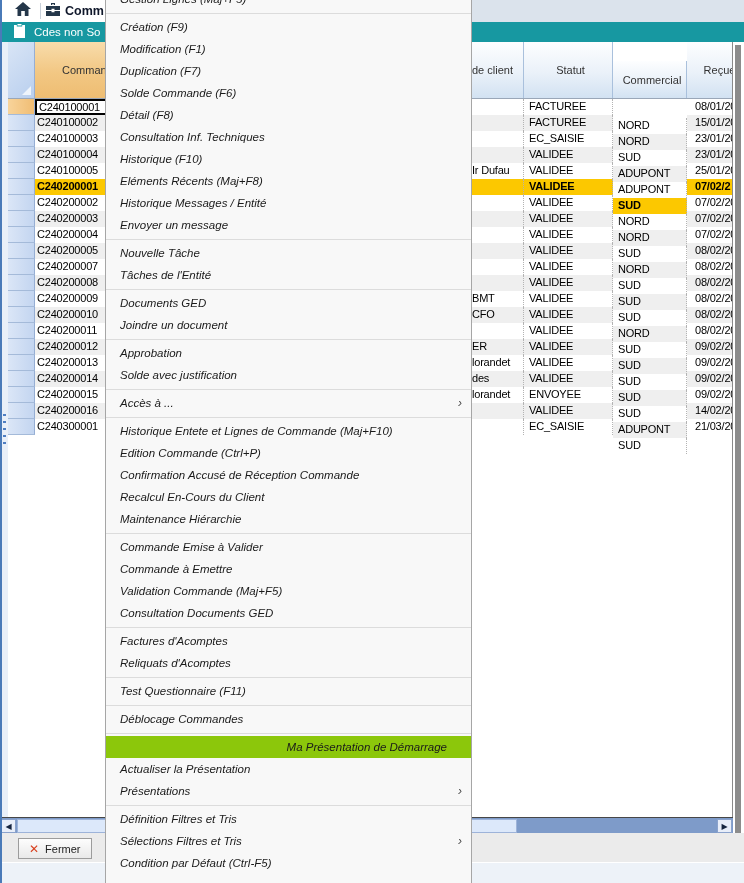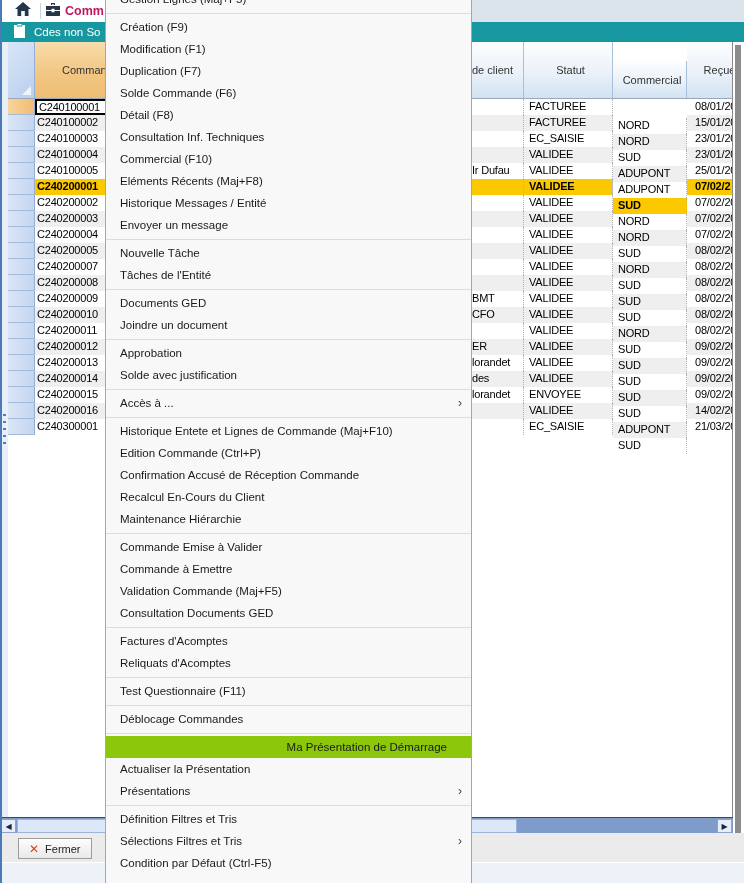--- a/index.html
+++ b/index.html
@@ -6,21 +6,21 @@
   html,body { width:744px; height:883px; overflow:hidden;
     font-family:"Liberation Sans","DejaVu Sans",sans-serif; }
   #screen { position:relative; width:744px; height:883px; background:#ffffff; overflow:hidden; }
 
   
   .tabbar { position:absolute; left:0; top:0; width:744px; height:22px; background:#dbe3ec; }
   .tabbar-left { position:absolute; left:0; top:0; width:300px; height:22px; background:#ffffff; }
   .tab-home { position:absolute; left:8px; top:1px; width:30px; height:20px; display:flex; align-items:center; justify-content:center; }
   .tab-sep { position:absolute; left:40px; top:3px; width:1px; height:16px; background:#c8d0da; }
   .tab-comm { position:absolute; left:46px; top:1px; height:20px; display:flex; align-items:center; gap:5px;
-    color:#be185d; font-size:12.5px; font-weight:bold; white-space:nowrap; }
+    color:#0f172a; font-size:12.5px; font-weight:bold; white-space:nowrap; }
 
   
   .tealbar { position:absolute; left:0; top:22px; width:744px; height:20px; background:#1798A1; }
   .subtab { position:absolute; left:14px; top:0; height:20px; display:flex; align-items:center; gap:9px;
     color:#ffffff; font-size:11.5px; white-space:nowrap; }
 
   
   .left-strip { position:absolute; left:0; top:42px; width:8px; height:776px; background:#e9eff8; border-left:1px solid #9fb6d8; }
   .splitter-dots { position:absolute; left:2px; top:372px; width:3px; height:34px;
     background:repeating-linear-gradient(180deg,#4f7ec2 0 2px,transparent 2px 7px); }
@@ -67,21 +67,21 @@
   
   .bottom-panel { position:absolute; left:0; top:833px; width:744px; height:50px; background:#ebebeb; }
   .bottom-strip { position:absolute; left:0; top:29px; width:744px; height:21px; background:#edf2f8; border-top:1px solid #ffffff; }
   .btn-fermer { position:absolute; left:18px; top:5px; height:21px; padding:0 10px; display:flex; align-items:center; gap:6px;
     background:linear-gradient(180deg,#fdfdfd,#e9e9e9); border:1px solid #9c9c9c; font-size:11px; color:#222; }
   .x-icon { color:#D8401F; font-weight:bold; font-size:12px; }
   .edge-line { position:absolute; left:0; top:0; width:2px; height:883px; background:#4a7ab8; }
 
   
   .context-menu { position:absolute; left:105px; top:0; width:367px; height:883px; background:#f8f8f8;
-    border-left:1px solid #a6a6a6; border-right:1px solid #a6a6a6; overflow:hidden; z-index:50; }
+    border-left:1px solid #a6a6a6; border-right:1px solid #a6a6a6; overflow:hidden; z-index:50;font-style:italic; }
   .menu-item { position:relative; height:22px; line-height:22px; padding-left:14px; padding-right:24px;
     font-size:11.5px; color:#1a1a1a; white-space:nowrap; overflow:hidden; }
   .menu-item.partial { margin-top:-12px; }
   .menu-item.green { background:#8CC70B;text-align:right; }
   .menu-sep { height:0; border-top:1px solid #dcdcdc; margin:2.5px 0; }
   .sub-arrow { position:absolute; right:9px; top:0; font-size:12px; color:#444; }
 </style>
 </head>
 <body>
 
@@ -329,21 +329,21 @@
 
   <div class="context-menu" id="context-menu">
       <div class="menu-item partial">Gestion Lignes (Maj+F5)</div>
       <div class="menu-sep"></div>
       <div class="menu-item">Création (F9)</div>
       <div class="menu-item">Modification (F1)</div>
       <div class="menu-item">Duplication (F7)</div>
       <div class="menu-item">Solde Commande (F6)</div>
       <div class="menu-item">Détail (F8)</div>
       <div class="menu-item">Consultation Inf. Techniques</div>
-      <div class="menu-item">Commercial (F10)</div>
+      <div class="menu-item">Historique (F10)</div>
       <div class="menu-item">Eléments Récents (Maj+F8)</div>
       <div class="menu-item">Historique Messages / Entité</div>
       <div class="menu-item">Envoyer un message</div>
       <div class="menu-sep"></div>
       <div class="menu-item">Nouvelle Tâche</div>
       <div class="menu-item">Tâches de l'Entité</div>
       <div class="menu-sep"></div>
       <div class="menu-item">Documents GED</div>
       <div class="menu-item">Joindre un document</div>
       <div class="menu-sep"></div>

